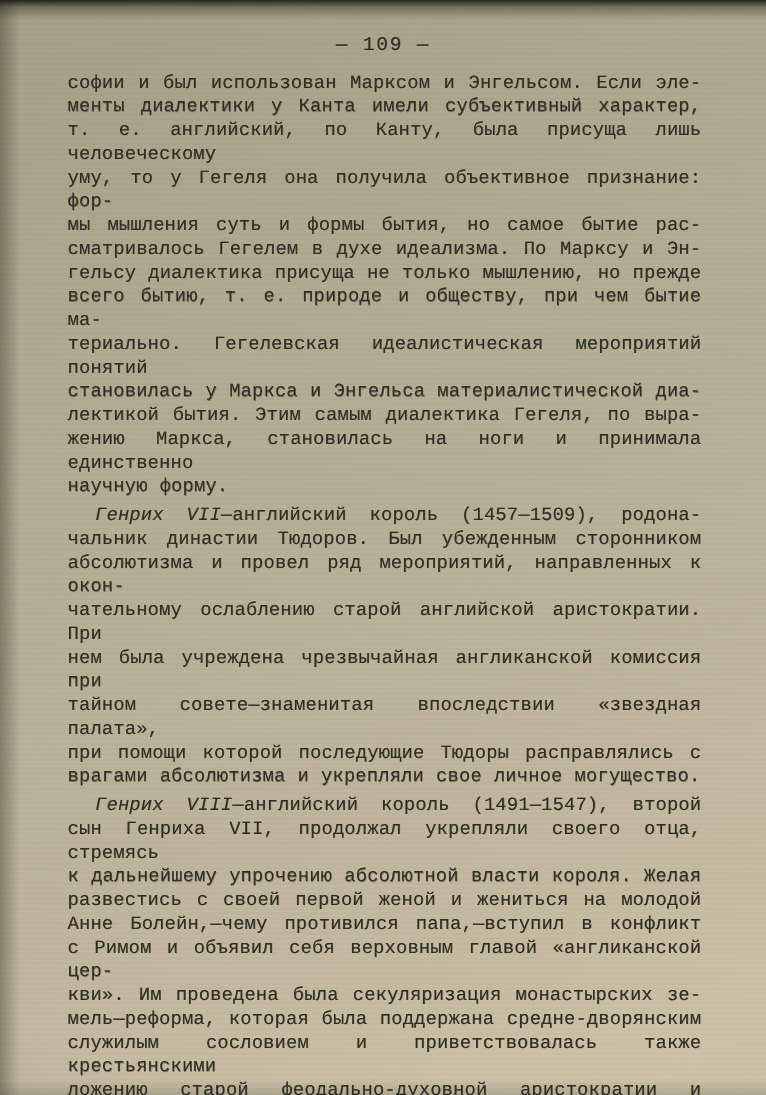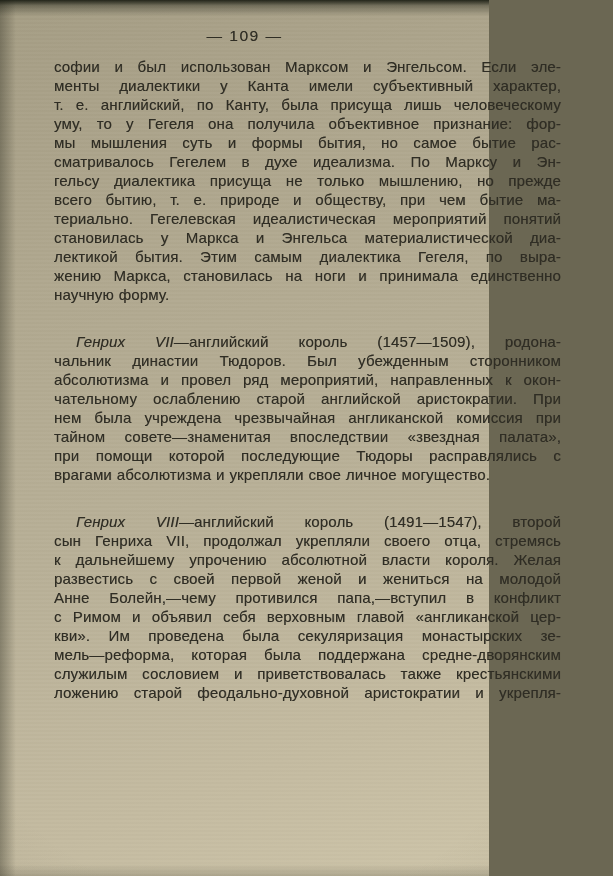--- a/index.html
+++ b/index.html
@@ -5,26 +5,26 @@
   html, body {
     margin: 0;
     padding: 0;
     width: 613px;
     height: 876px;
     overflow: hidden;
     background: #6b6753;
   }
   .scan {
     position: relative;
-    width: 489px;
+    width: 613px;
     height: 876px;
     background:
       repeating-linear-gradient(0deg, rgba(0,0,0,0.012) 0 2px, rgba(255,255,255,0.015) 2px 4px),
       linear-gradient(160deg, #a59d84 0%, #b0a88f 28%, #b8b097 55%, #c4bba1 82%, #cdc4a9 100%);
-    font-family: Liberation Sans, sans-serif;
+    font-family: Liberation Mono, monospace;
     color: var(--ink, #2f2d24);
     text-shadow: 0.3px 0.3px 0.4px rgba(40,38,30,0.45);
   }
   
   .scan::before {
     content: '';
     position: absolute;
     inset: 0;
     pointer-events: none;
     background:
@@ -42,21 +42,21 @@
     font-size: 15.5px;
     letter-spacing: 1.5px;
   }
   .text-block {
     position: absolute;
     top: 57px;
     left: 54px;
     width: 507px;
   }
   .paragraph { margin: 0; }
-  .paragraph + .paragraph { margin-top: 28px; }
+  .paragraph + .paragraph { margin-top: 4px; }
   .line {
     font-size: 15px;
     line-height: 19px;
     letter-spacing: 0.15px;
     word-spacing: 0.5px;
     text-align: justify;
     text-align-last: justify;
     white-space: normal;
   }
   .line.last { text-align-last: left; }

